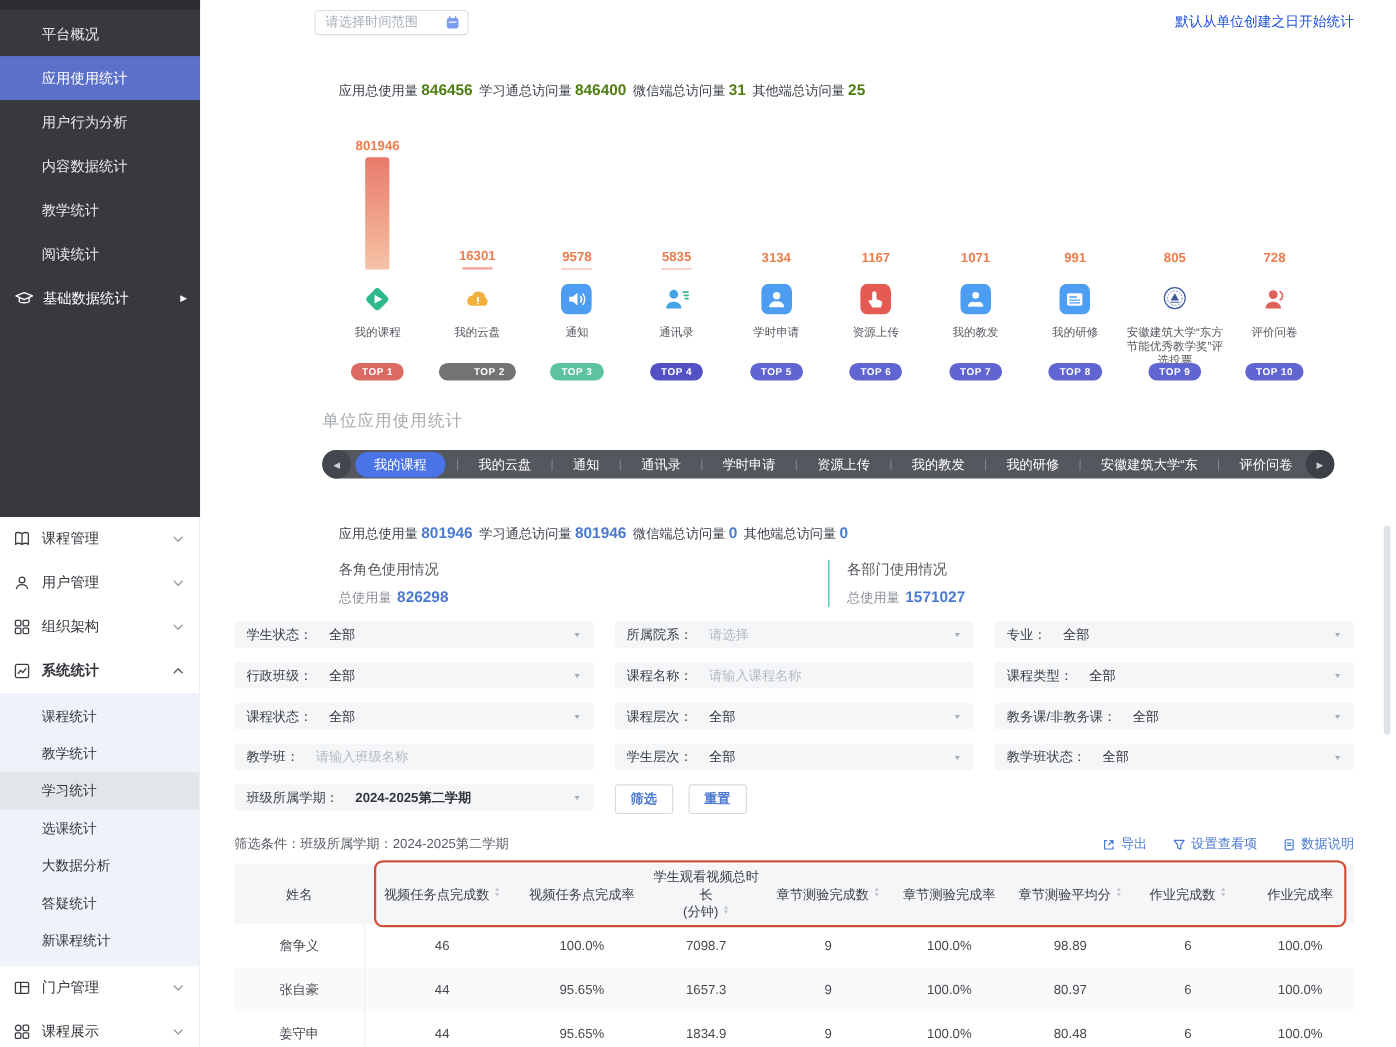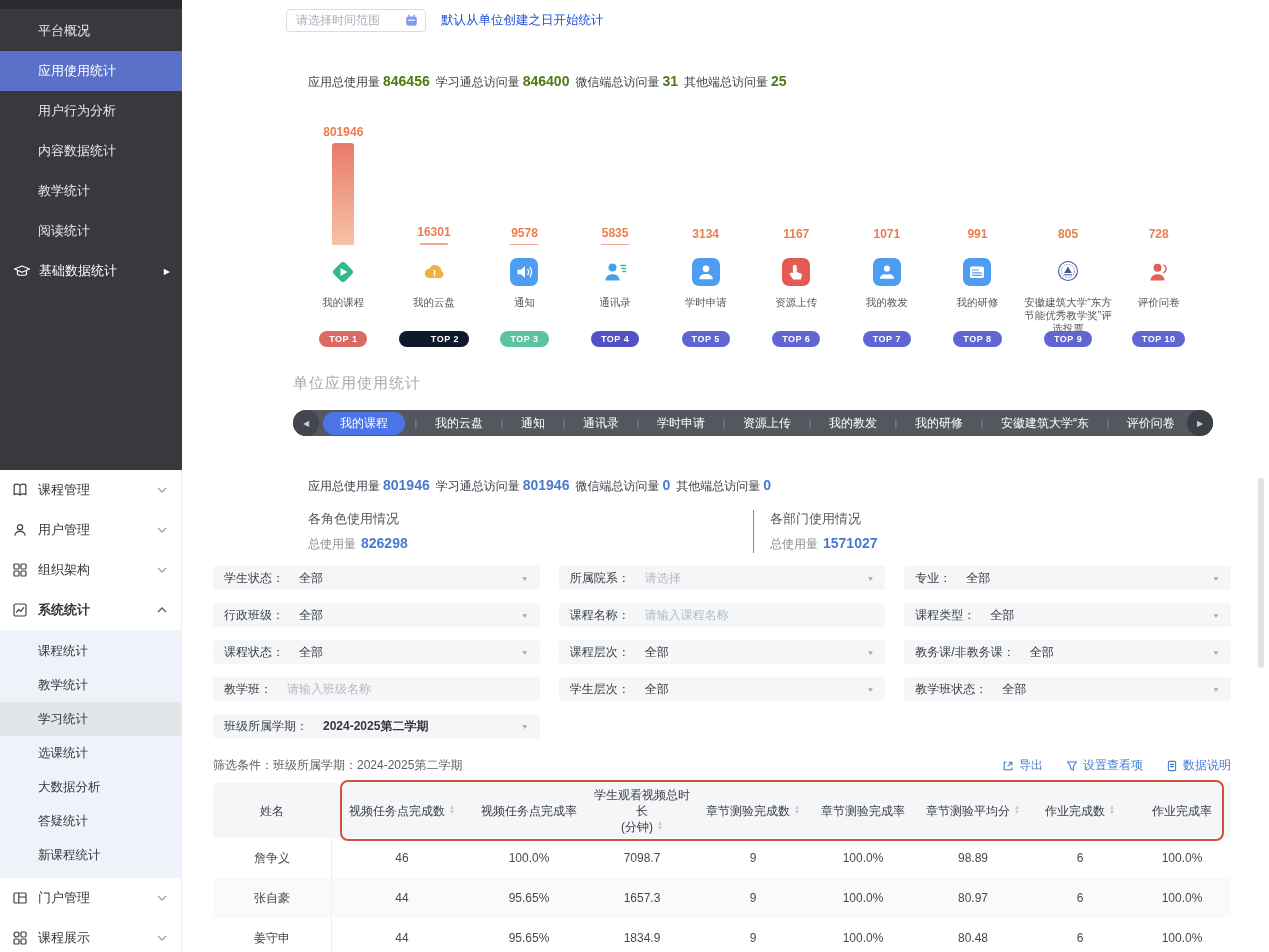--- a/index.html
+++ b/index.html
@@ -19,21 +19,21 @@
   .sl-item{height:40px;display:flex;align-items:center;padding:0 14px 0 12px;font-size:13px;color:#34363c;cursor:pointer;}
   .sl-item .ic{width:16px;height:16px;margin-right:10px;display:inline-flex;}
   .sl-item .lbl{flex:1;}
   .sl-item .chev{display:inline-flex;}
   .sl-item.bold .lbl{font-weight:bold;}
   .submenu{background:#edf3f9;padding:4px 0 6px;}
   .sub-item{height:34px;display:flex;align-items:center;padding-left:38px;font-size:12.5px;color:#34363c;cursor:pointer;}
   .sub-item.active{background:#e2e5e9;}
   
   .main{flex:1;position:relative;padding:0 38px 0 31px;box-sizing:border-box;background:#fff;overflow:hidden;}
-  .topbar{margin:9px 0 0 73px;display:flex;align-items:center;gap:15px;}
+  .topbar{margin:9px 0 0 73px;display:flex;align-items:center;gap:15px;justify-content:space-between;}
   .date-input{width:140px;height:23px;border:1px solid #d9dde3;border-radius:4px;display:flex;align-items:center;padding:0 7px 0 9px;box-sizing:border-box;cursor:pointer;background:#fff;}
   .date-ph{flex:1;font-size:12px;color:#a9afb9;}
   .date-hint{font-size:12.5px;color:#1d4ed8;}
   .stats-row{margin:13px 0 0 95px;font-size:12px;color:#3b4048;display:flex;align-items:baseline;}
   .stat{display:flex;align-items:baseline;margin-top:28px;}
   .stat .num{font-size:14px;font-weight:bold;margin:0 6px 0 3px;}
   .stats-row.orange .num{color:#4d7c0f;}
   .stats-row.blue .num{color:#4a7ad0;}
   
   .chart{margin:33px 0 0 85px;width:906px;display:flex;}
@@ -304,21 +304,21 @@
             <div class="bar-val">16301</div>
             <div class="mini-bar" style="height: 2px;"></div>
           </div>
           <div class="icon-zone">
             <svg width="30" height="30" viewBox="0 0 30 30">
               <path d="M9.5 21 a4.6 4.6 0 0 1 .8-9.1 a6.4 6.4 0 0 1 12.2 1.9 a4 4 0 0 1-.9 7.2 Z" fill="#f2b13c"></path>
               <path d="M15.5 13.5 v3.4 M15.5 18.8 v.2" stroke="#fff" stroke-width="1.6" stroke-linecap="round" fill="none"></path>
             </svg>
           </div>
           <div class="chart-label">我的云盘</div>
-          <div class="badge-zone"><span class="top-badge" style="background: #0f172a; padding-left: 32px;">TOP 2</span></div>
+          <div class="badge-zone"><span class="top-badge" style="background: #737373; padding-left: 32px;">TOP 2</span></div>
         </div>
         <div class="chart-item">
           <div class="bar-zone">
             <div class="bar-val">9578</div>
             <div class="mini-bar" style="height: 1px;"></div>
           </div>
           <div class="icon-zone">
             <svg width="28" height="28" viewBox="0 0 28 28">
               <rect width="28" height="28" rx="7" fill="#4d9df2"></rect>
               <path d="M7.5 11.8 v4.4 h3.2 l4.3 3.6 V8.2 l-4.3 3.6 Z" fill="#fff"></path>
@@ -550,20 +550,24 @@
         </div>
         <div class="field">
           <span class="flabel">教学班状态：</span>
           <span class="fvalue">全部</span>
           <span class="farrow">▼</span>
         </div>
         <div class="field">
           <span class="flabel">班级所属学期：</span>
           <span class="fvalue bold">2024-2025第二学期</span>
           <span class="farrow">▼</span>
+        </div>
+        <div class="btn-row">
+          <div class="btn">筛选</div>
+          <div class="btn">重置</div>
         </div>
       </div>
 
     <div class="summary-row">
       <div class="sum-left">筛选条件：班级所属学期：2024-2025第二学期</div>
       <div class="links" id="toolLinks">
           <span class="link">
             <span class="ic" style="display: inline-flex;">
               <svg width="12" height="12" viewBox="0 0 12 12">
                 <path d="M4.6 2.2 H2.2 v7.6 h7.6 V7.4" fill="none" stroke="#4a7ad0" stroke-width="1.1"></path>

